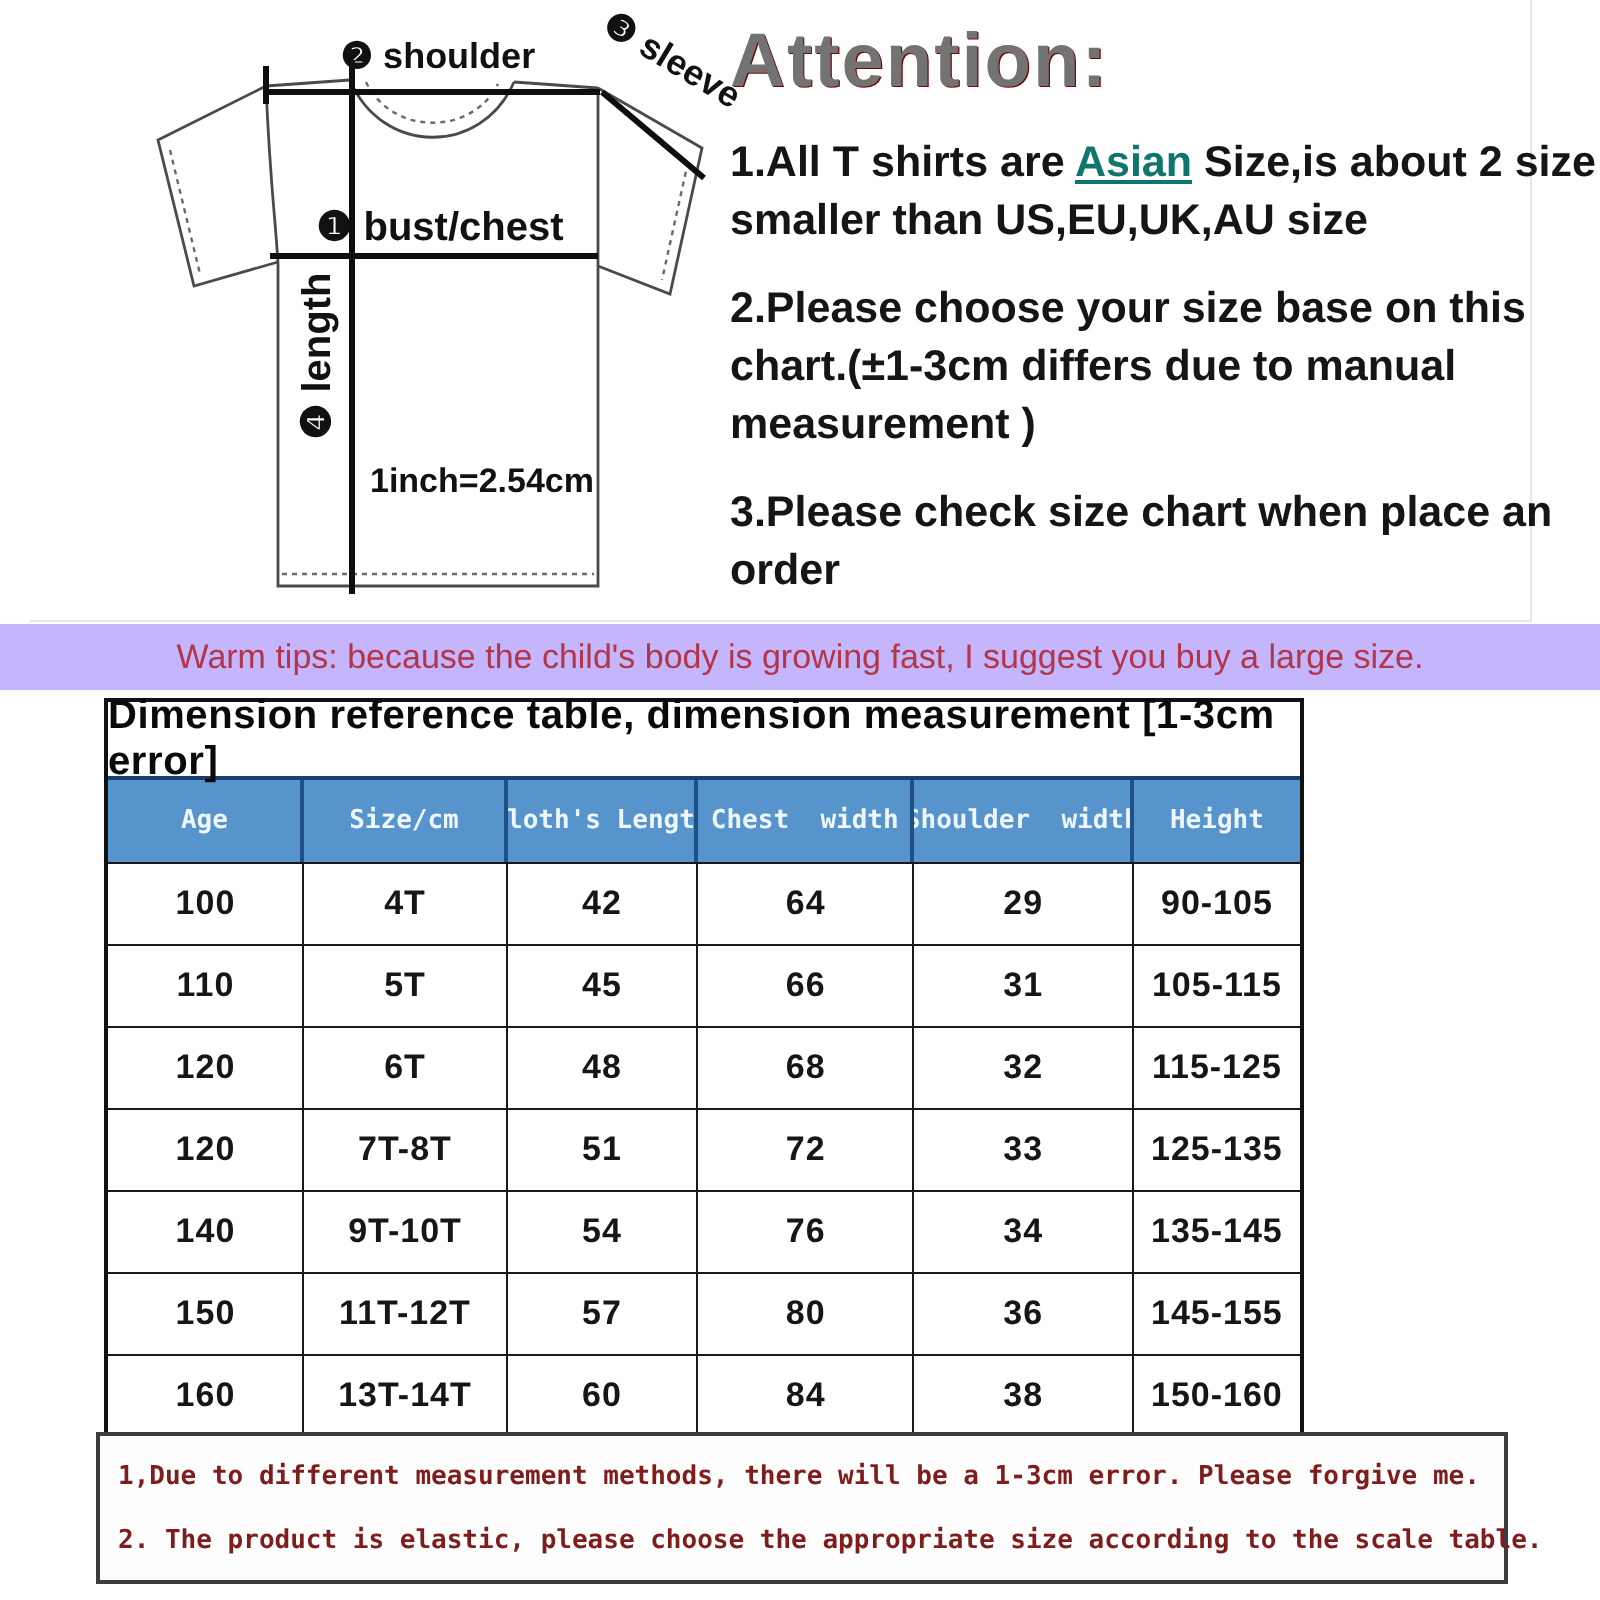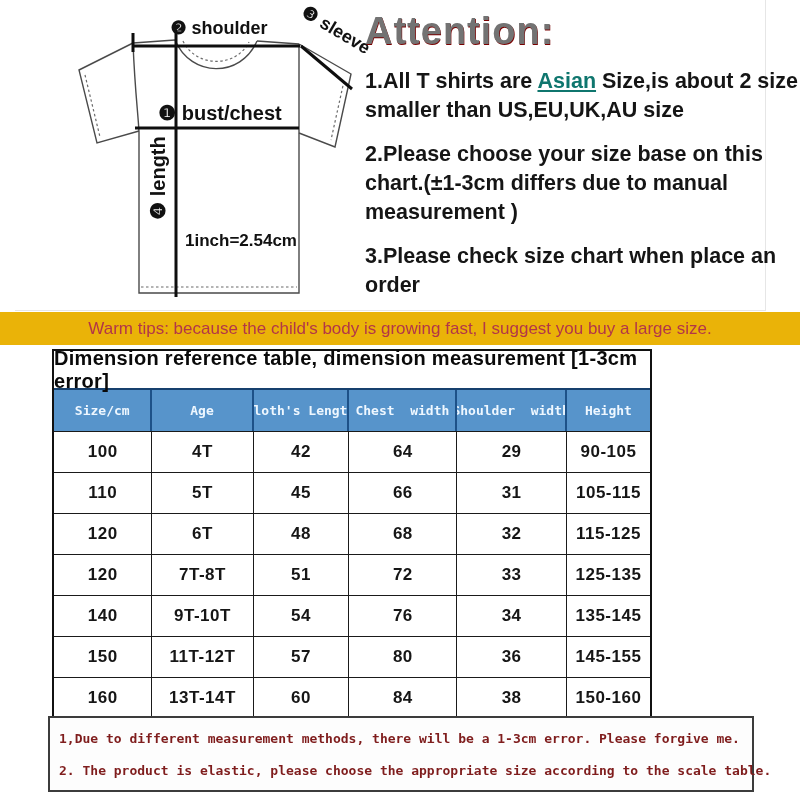--- a/index.html
+++ b/index.html
@@ -20,21 +20,21 @@
   
   .attention{position:absolute;left:350px;top:10px;width:448px;color:#151515;}
   .attention-heading{
     font-size:38px;font-weight:bold;color:#737373;margin:0 0 14px 0;letter-spacing:1px;
     text-shadow:0.6px 0.6px 0 #7a0000;
   }
   .attention p{font-size:21.5px;font-weight:bold;line-height:1.35;margin:0 0 15px 0;}
   .asian-highlight{color:#0f766e;text-decoration:underline;}
   
   .warm-tips{
-    position:absolute;left:0;top:312px;width:800px;height:33px;background:#eab308;
+    position:absolute;left:0;top:312px;width:800px;height:33px;background:#c4b5fd;
     display:flex;align-items:center;justify-content:center;
     color:#b23648;font-size:17px;
   }
   
   .size-table{
     position:absolute;left:52px;top:349px;width:600px;background:#fff;
     border:2px solid #111;box-sizing:border-box;
   }
   .table-title{
     height:37px;display:flex;align-items:center;justify-content:center;
@@ -106,22 +106,22 @@
 </div>
 
 <div class="warm-tips">
   <span>Warm tips: because the child's body is growing fast, I suggest you buy a large size.</span>
 </div>
 
 <div class="size-table">
   <div class="table-title">Dimension reference table, dimension measurement [1-3cm error]</div>
 
   <div class="t-row header-row">
+    <div class="t-cell">Age</div>
     <div class="t-cell">Size/cm</div>
-    <div class="t-cell">Age</div>
     <div class="t-cell">Cloth's Length</div>
     <div class="t-cell">Chest  width</div>
     <div class="t-cell">Shoulder  width</div>
     <div class="t-cell">Height</div>
   </div>
 
   <div class="t-row body-row">
     <div class="t-cell">100</div>
     <div class="t-cell">4T</div>
     <div class="t-cell">42</div>

